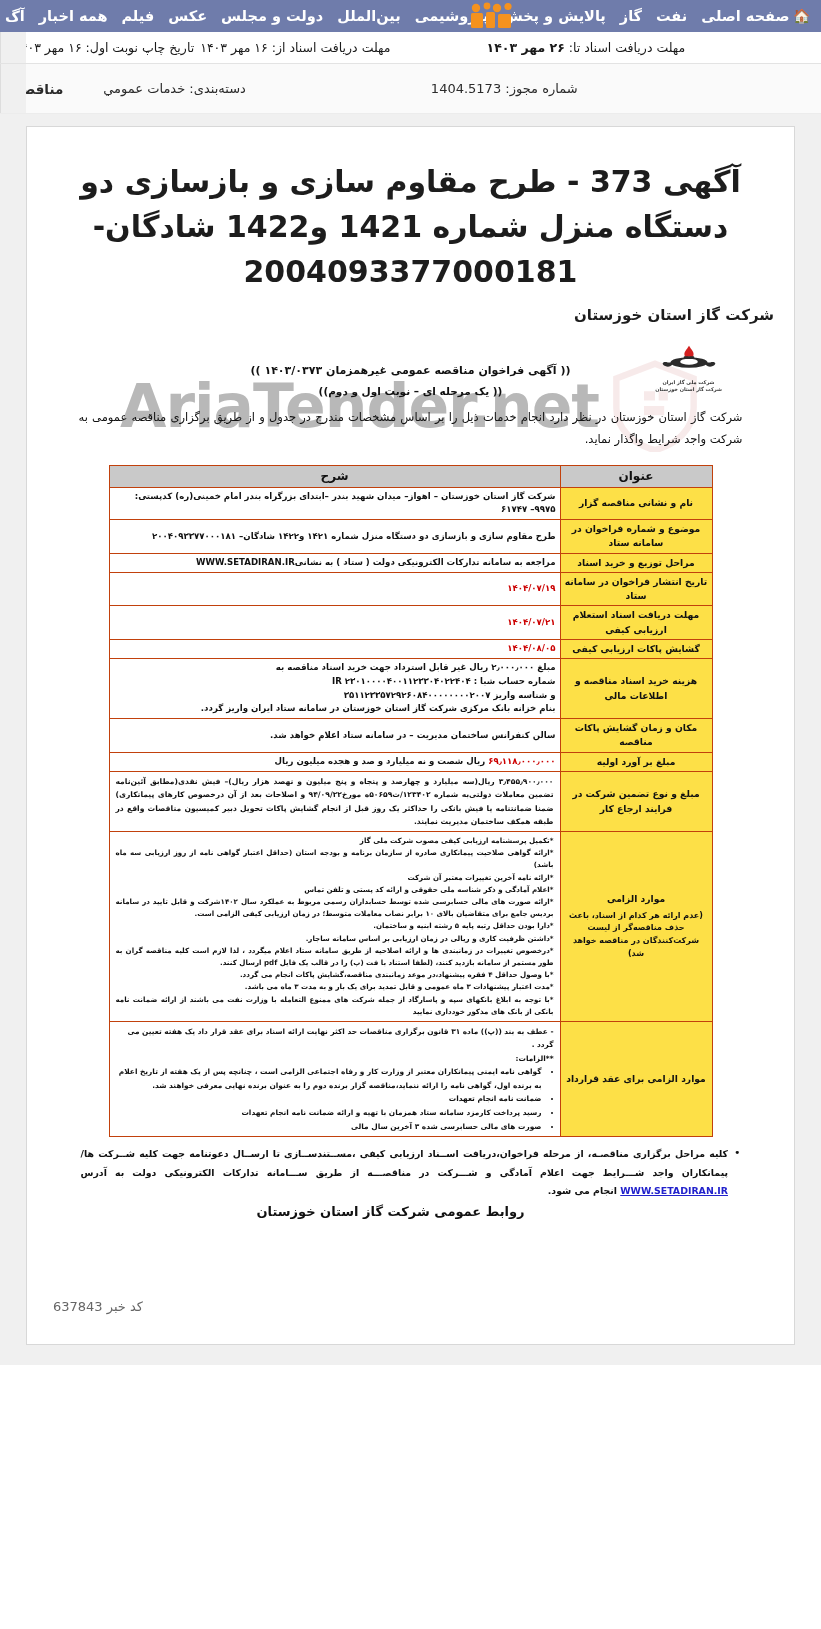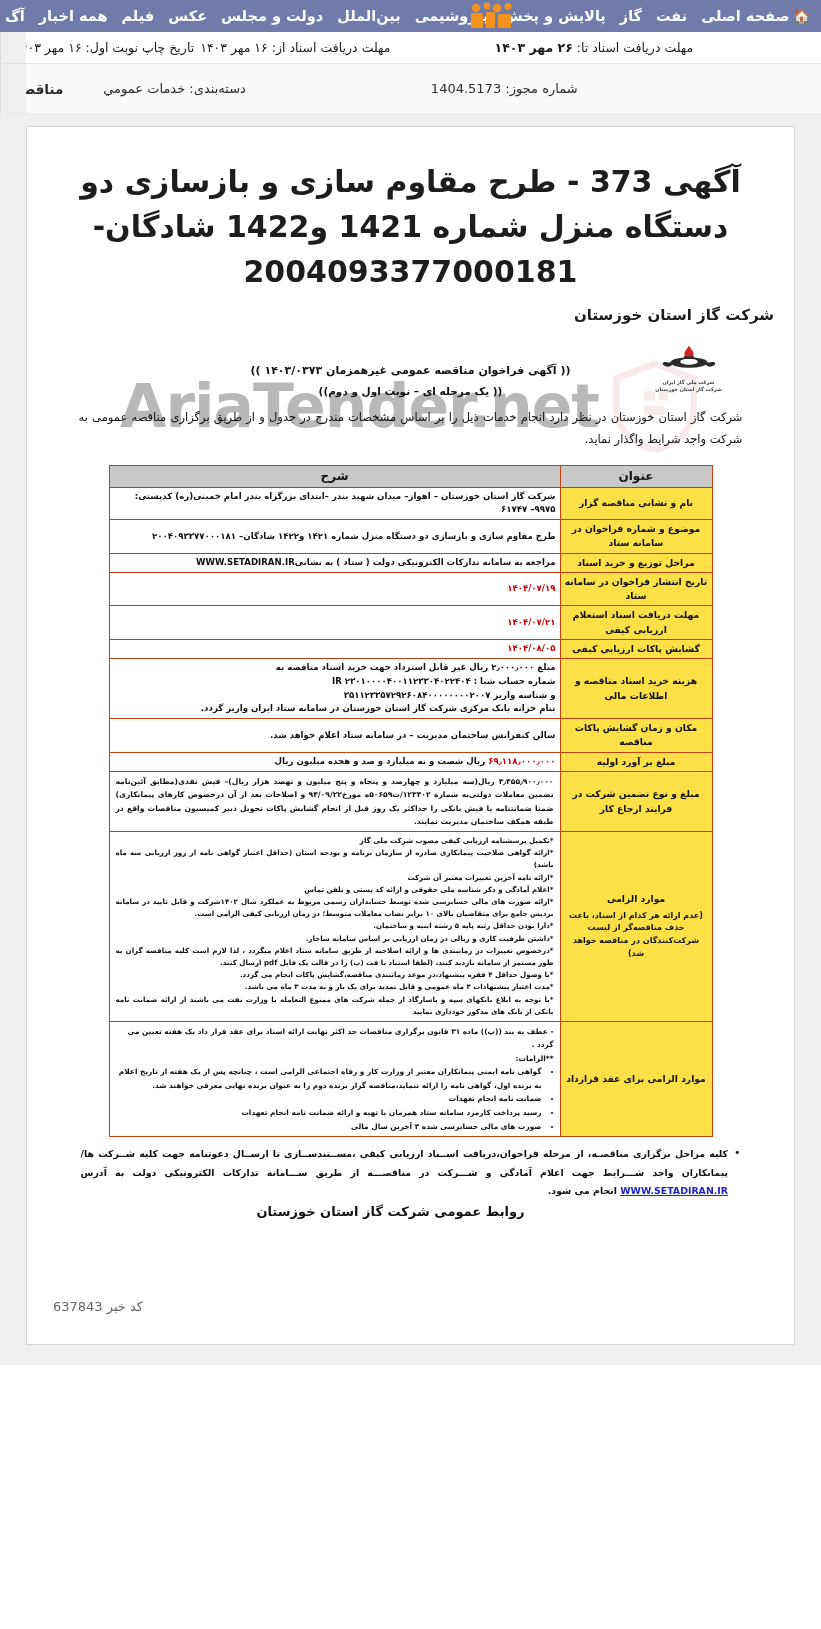--- a/index.html
+++ b/index.html
@@ -65,21 +65,21 @@
     align-items: center;
     direction: rtl;
     font-size: 12.5px;
     color: #1a1a1a;
     padding: 0 14px;
     position: relative;
   }
   .infostrip .cell { white-space: nowrap; }
   .infostrip .c1 { margin-right: 6px; }
   .infostrip .c2 { margin-right: 96px; }
-  .infostrip .c3 { margin-right: 96px; margin-left: 8px; }
+  .infostrip .c3 { margin-right: 96px; }
   .infostrip b { font-weight: bold; }
   .side-rail {
     position: absolute;
     left: 0; top: 0; bottom: 0;
     width: 26px;
     background: #f0f0f0;
     border-left: 1px solid #ddd;
   }
 
   

